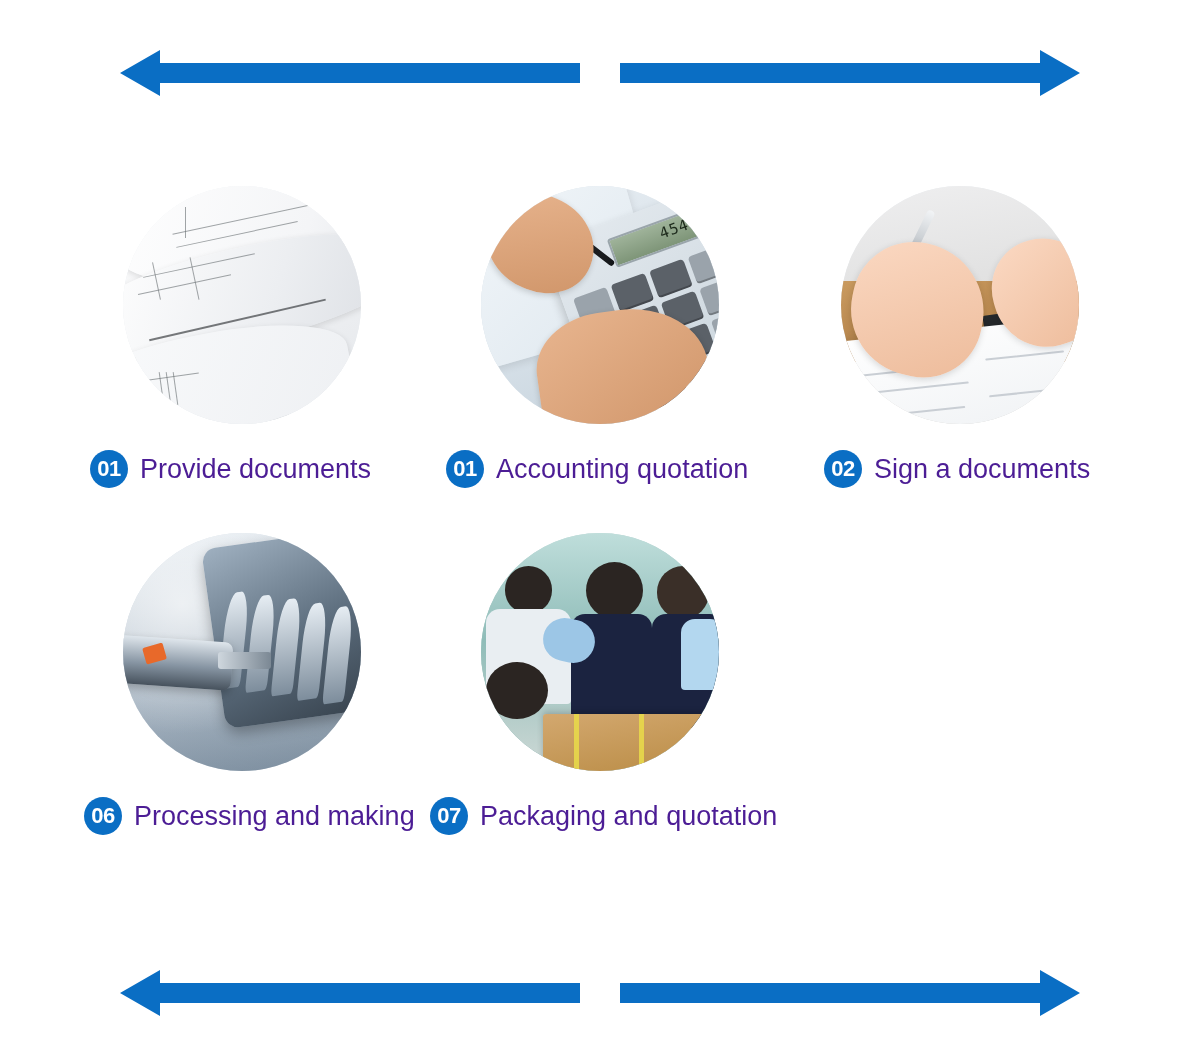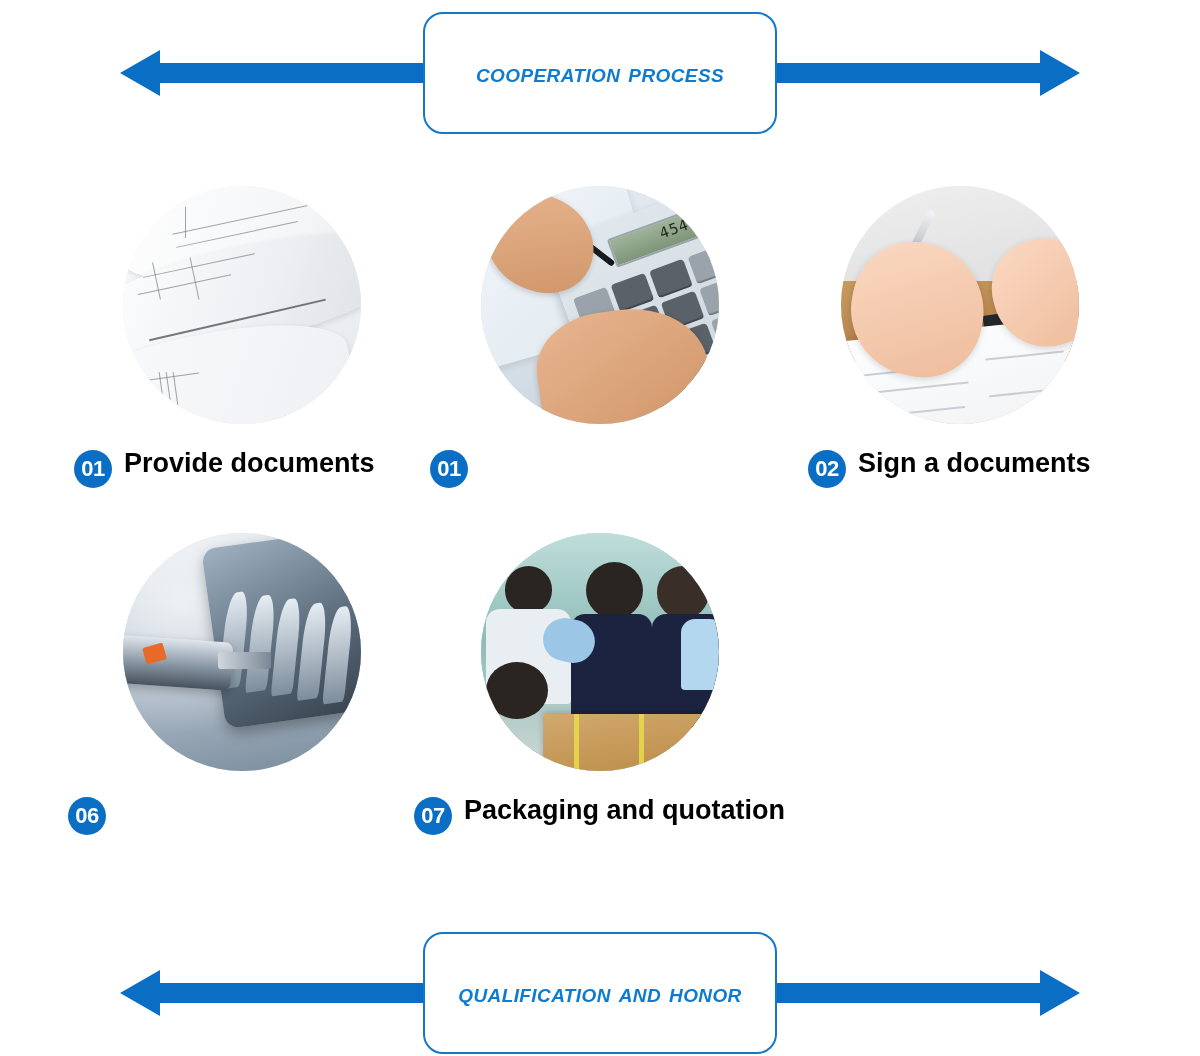--- a/index.html
+++ b/index.html
@@ -65,37 +65,37 @@
     position: absolute; top: 8px; left: 50%;
     transform: translateX(-50%);
     width: 238px; height: 238px;
     border-radius: 50%;
     overflow: hidden;
     background: #e9eef2;
   }
   .photo .scene { position: absolute; inset: 0; }
 
   .caption {
-    position: absolute; top: 272px; left: 0; width: 400px;
-    display: flex; align-items: flex-start; gap: 12px;
+    position: absolute; top: 272px; left: 16px; width: 400px;
+    display: flex; align-items: center; gap: 12px;
     white-space: nowrap;
   }
   .badge {
     flex: 0 0 auto;
     width: 38px; height: 38px; border-radius: 50%;
     background: #0a6ec4;
     color: #ffffff;
     font-size: 22px; font-weight: 700;
     display: flex; align-items: center; justify-content: center;
     letter-spacing: -0.5px;
   }
   .caption-text {
-    color: #000000;
+    color: #4c1d95;
     font-size: 27px;
-    font-weight: 700;
+    font-weight: 400;
     line-height: 1;
   }
   
   .step.c1 .caption { padding-left: 32px; }
   .step.c2 .caption { padding-left: 30px; }
   .step.c3 .caption { padding-left: 48px; }
   .row.r2 .step.c1 .caption { padding-left: 26px; }
   .row.r2 .step.c2 .caption { padding-left: 14px; }
   .row.r2 .step.c3 .caption { padding-left: 82px; }
 
@@ -236,23 +236,20 @@
       <div class="arrow left">
         <svg width="460" height="54" viewBox="0 0 460 54">
           <polygon points="0,27 40,4 40,17 460,17 460,37 40,37 40,50" fill="#0a6ec4"></polygon>
         </svg>
       </div>
       <div class="arrow right">
         <svg width="460" height="54" viewBox="0 0 460 54">
           <polygon points="460,27 420,4 420,17 0,17 0,37 420,37 420,50" fill="#0a6ec4"></polygon>
         </svg>
       </div>
-    </div>
-    <div class="banner-box">
-      <span class="banner-title">Cooperation process</span>
     </div>
   </div>
 
   <div class="grid">
 
     <div class="row r1">
 
       <div class="step c1">
         <div class="photo">
           <div class="scene blueprint">
@@ -305,20 +302,21 @@
                   <span></span>
               </div>
             </div>
             <div class="pen"></div>
             <div class="hand upper"></div>
             <div class="hand lower"></div>
           </div>
         </div>
         <div class="caption">
           <span class="badge">01</span>
+          <span class="caption-text">Accounting quotation</span>
         </div>
       </div>
 
       <div class="step c3">
         <div class="photo">
           <div class="scene sign">
             <div class="wood"></div>
             <div class="card-dark"></div>
             <div class="paper-sheet">
               <i style="left:8%;top:26%;width:30%;"></i>
@@ -353,20 +351,21 @@
               <div class="flute" style="left:54%; top:38%;"></div>
               <div class="flute" style="left:70%; top:42%;"></div>
             </div>
             <div class="spindle"></div>
             <div class="tip"></div>
             <div class="orange"></div>
           </div>
         </div>
         <div class="caption">
           <span class="badge">06</span>
+          <span class="caption-text">Processing and making</span>
         </div>
       </div>
 
       <div class="step c2">
         <div class="photo">
           <div class="scene pack">
             <div class="wall"></div>
             <div class="p-head" style="left:10%;top:14%;width:20%;height:20%;"></div>
             <div class="p-body" style="position:absolute;left:2%;top:32%;width:36%;height:40%;background:#e9eef2;"></div>
             <div class="p-head" style="left:44%;top:12%;width:24%;height:24%;"></div>
@@ -397,18 +396,15 @@
         <svg width="460" height="54" viewBox="0 0 460 54">
           <polygon points="0,27 40,4 40,17 460,17 460,37 40,37 40,50" fill="#0a6ec4"></polygon>
         </svg>
       </div>
       <div class="arrow right">
         <svg width="460" height="54" viewBox="0 0 460 54">
           <polygon points="460,27 420,4 420,17 0,17 0,37 420,37 420,50" fill="#0a6ec4"></polygon>
         </svg>
       </div>
     </div>
-    <div class="banner-box">
-      <span class="banner-title">Qualification and honor</span>
-    </div>
   </div>
 
 </div>
 
 </body></html>

